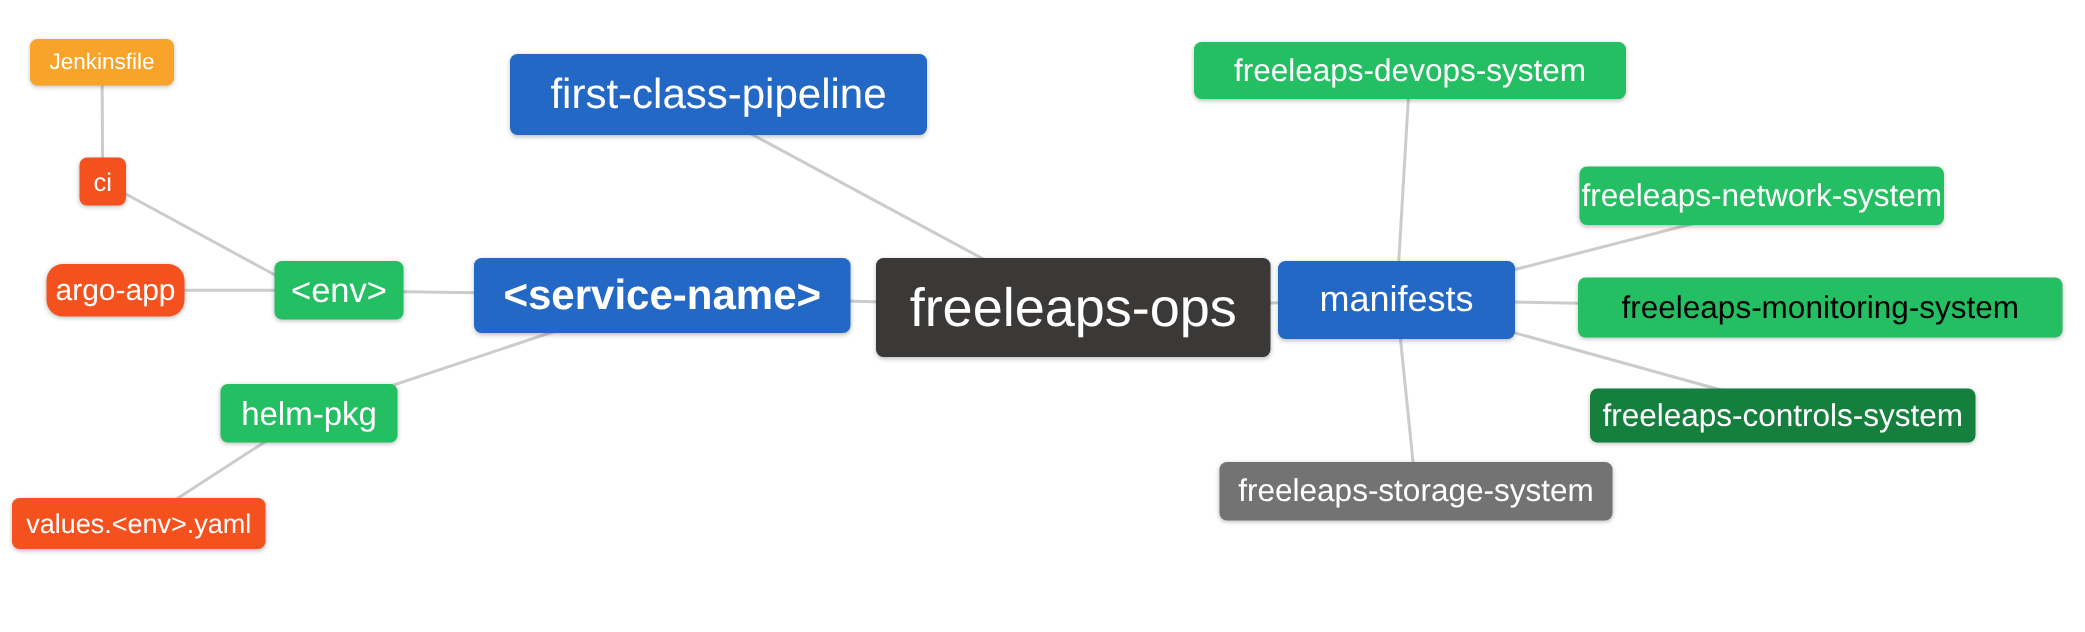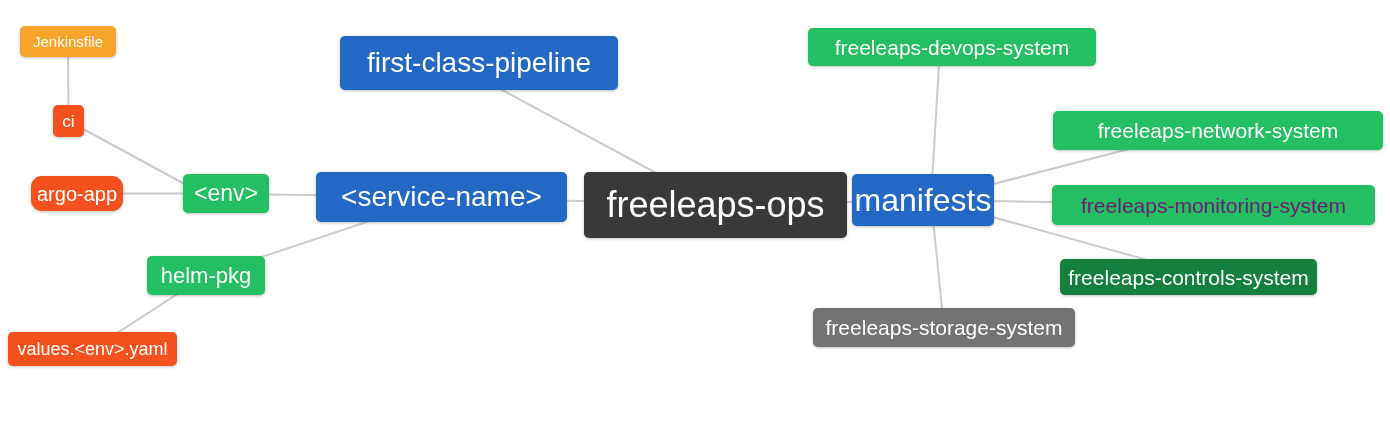--- a/index.html
+++ b/index.html
@@ -57,22 +57,22 @@
       <line x1="931" y1="200" x2="944" y2="327.5" stroke="#cccccc" stroke-width="2"></line>
     </svg>
   <div id="node-layer">
       <div class="node" style="left: 20px; top: 26px; width: 96px; height: 31px; background: rgb(248, 164, 42); color: rgb(255, 255, 255); font-size: 15px;">Jenkinsfile</div>
       <div class="node" style="left: 53px; top: 105px; width: 31px; height: 32px; background: rgb(244, 81, 30); color: rgb(255, 255, 255); font-size: 17px; text-align: right;">ci</div>
       <div class="node" style="left: 31px; top: 176px; width: 92px; height: 35px; background: rgb(244, 81, 30); color: rgb(255, 255, 255); font-size: 20px; border-radius: 11px;">argo-app</div>
       <div class="node" style="left: 159px; top: 174px; width: 86px; height: 39px; background: rgb(36, 191, 98); color: rgb(255, 255, 255); font-size: 23px; margin-left: 24px;">&lt;env&gt;</div>
       <div class="node" style="left: 147px; top: 256px; width: 118px; height: 39px; background: rgb(36, 191, 98); color: rgb(255, 255, 255); font-size: 22px;">helm-pkg</div>
       <div class="node" style="left: 8px; top: 332px; width: 169px; height: 34px; background: rgb(244, 81, 30); color: rgb(255, 255, 255); font-size: 18px;">values.&lt;env&gt;.yaml</div>
       <div class="node" style="left: 313px; top: 36px; width: 278px; height: 54px; background: rgb(35, 104, 196); color: rgb(255, 255, 255); font-size: 28px; margin-left: 27px;">first-class-pipeline</div>
-      <div class="node" style="left: 316px; top: 172px; width: 251px; height: 50px; background: rgb(35, 104, 196); color: rgb(255, 255, 255); font-size: 28px;">&lt;service-name&gt;</div>
+      <div class="node" style="left: 316px; top: 172px; width: 251px; height: 50px; background: rgb(35, 104, 196); color: rgb(255, 255, 255); font-size: 28px; font-weight: bold;">&lt;service-name&gt;</div>
       <div class="node" style="left: 584px; top: 172px; width: 263px; height: 66px; background: rgb(59, 57, 56); color: rgb(255, 255, 255); font-size: 36px;">freeleaps-ops</div>
-      <div class="node" style="left: 852px; top: 174px; width: 142px; height: 52px; background: rgb(35, 104, 196); color: rgb(255, 255, 255); font-size: 32px;">manifests</div>
-      <div class="node" style="left: 796px; top: 28px; width: 288px; height: 38px; background: rgb(36, 191, 98); color: rgb(255, 255, 255); font-size: 21px; margin-left: 12px;">freeleaps-devops-system</div>
-      <div class="node" style="left: 1053px; top: 111px; width: 330px; height: 39px; background: rgb(36, 191, 98); color: rgb(255, 255, 255); font-size: 21px;">freeleaps-network-system</div>
-      <div class="node" style="left: 1052px; top: 185px; width: 323px; height: 40px; background: rgb(36, 191, 98); color: #701a75; font-size: 21px;">freeleaps-monitoring-system</div>
+      <div class="node" style="left: 852px; top: 174px; width: 158px; height: 52px; background: rgb(35, 104, 196); color: rgb(255, 255, 255); font-size: 24px;">manifests</div>
+      <div class="node" style="left: 796px; top: 28px; width: 288px; height: 38px; background: rgb(36, 191, 98); color: rgb(255, 255, 255); font-size: 21px;">freeleaps-devops-system</div>
+      <div class="node" style="left: 1053px; top: 111px; width: 243px; height: 39px; background: rgb(36, 191, 98); color: rgb(255, 255, 255); font-size: 21px;">freeleaps-network-system</div>
+      <div class="node" style="left: 1052px; top: 185px; width: 323px; height: 40px; background: rgb(36, 191, 98); color: #000000; font-size: 21px;">freeleaps-monitoring-system</div>
       <div class="node" style="left: 1060px; top: 259px; width: 257px; height: 36px; background: #15803d; color: rgb(255, 255, 255); font-size: 21px;">freeleaps-controls-system</div>
       <div class="node" style="left: 813px; top: 308px; width: 262px; height: 39px; background: #737373; color: rgb(255, 255, 255); font-size: 21px;">freeleaps-storage-system</div>
     </div>
 </div>
 
 </body></html>

